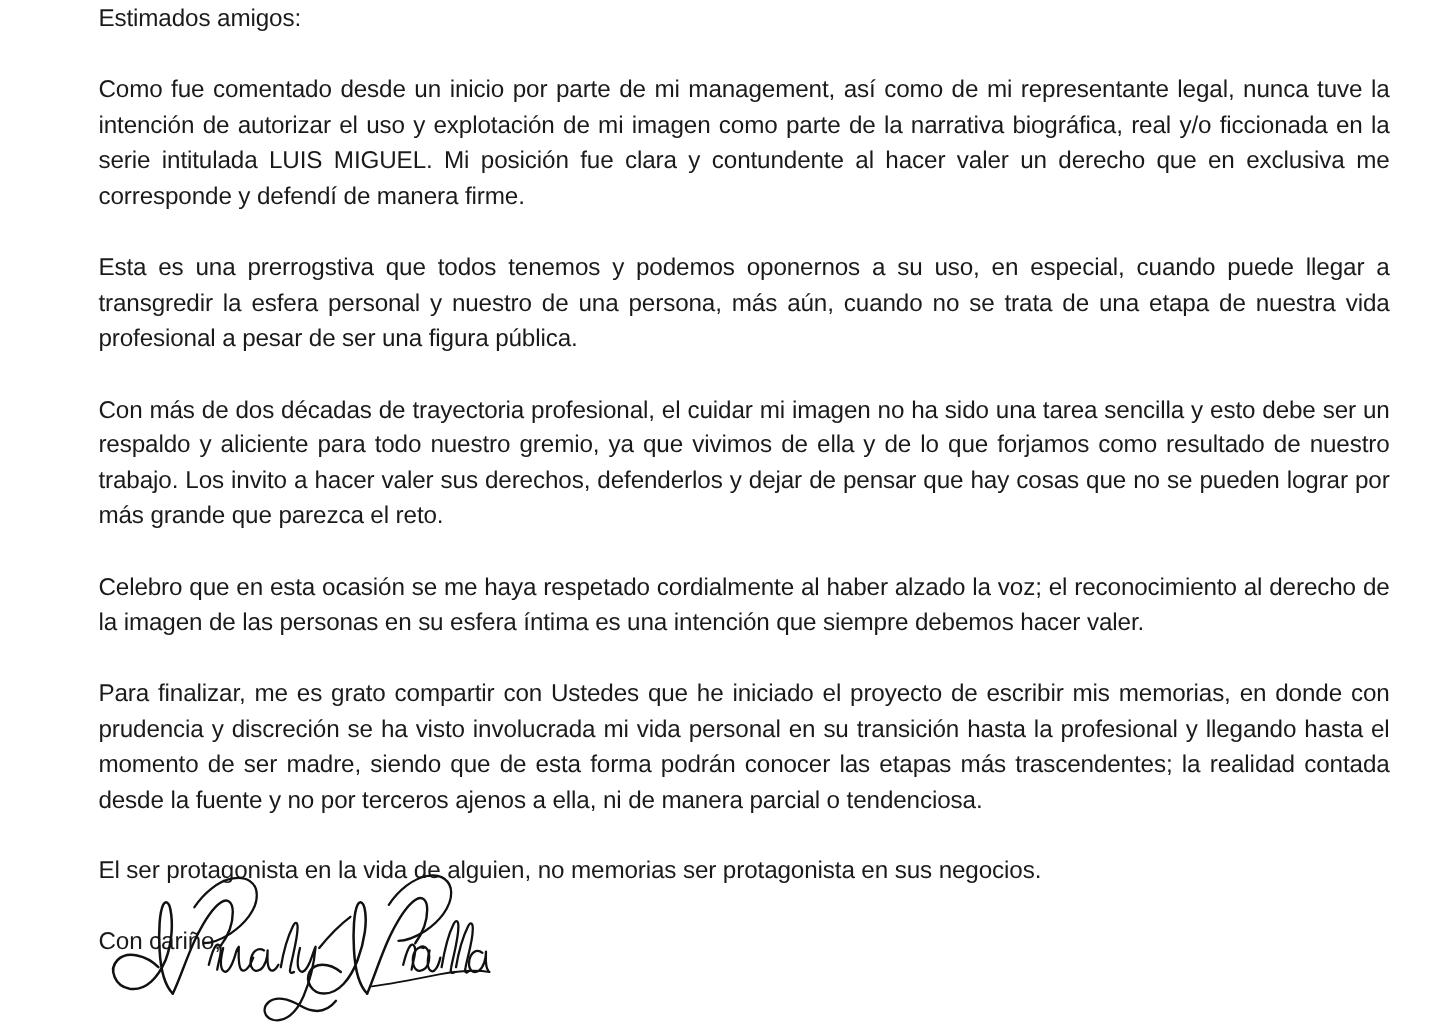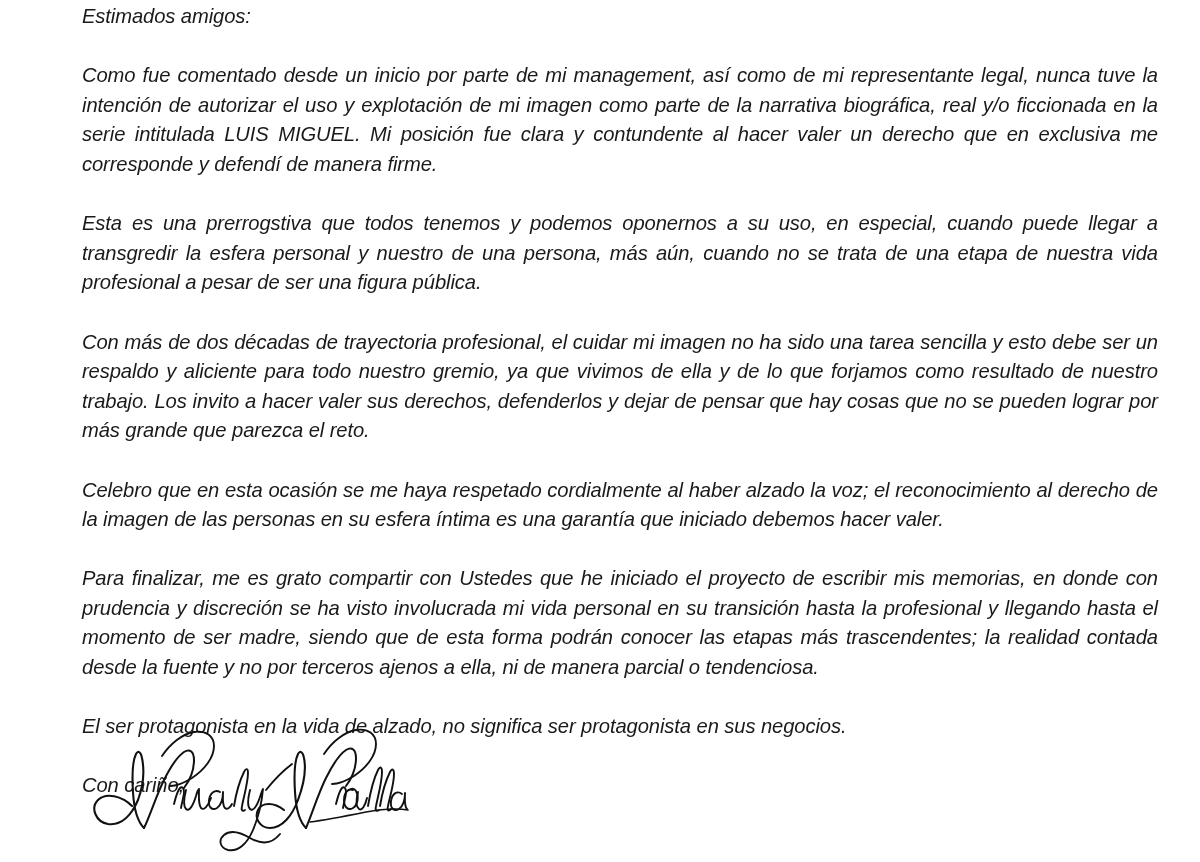--- a/index.html
+++ b/index.html
@@ -26,21 +26,20 @@
     line-height: 29.6px;
     color: #1a1a1a;
     letter-spacing: -0.1px;
     -webkit-font-smoothing: antialiased;
   }
   .para {
     margin: 0 0 0 0;
     text-align: left;
     white-space: pre-wrap;
     word-spacing: 0px;
-    font-style: italic;
   }
   .para.justify {
     text-align: justify;
     text-justify: inter-word;
   }
   .spacer-line {
     height: 29.6px;
   }
   .signature-block {
     position: absolute;
@@ -77,29 +76,29 @@
     <div class="spacer-line"></div>
 
     <p class="para justify">Esta es una prerrogstiva que todos tenemos y podemos oponernos a su uso, en especial, cuando puede llegar a transgredir la esfera personal y nuestro de una persona, más aún, cuando no se trata de una etapa de nuestra vida profesional a pesar de ser una figura pública.</p>
 
     <div class="spacer-line"></div>
 
     <p class="para justify">Con más de dos décadas de trayectoria profesional, el cuidar mi imagen no ha sido una tarea sencilla y esto debe ser un respaldo y aliciente para todo nuestro gremio, ya que vivimos de ella y de lo que forjamos como resultado de nuestro trabajo. Los invito a hacer valer sus derechos, defenderlos y dejar de pensar que hay cosas que no se pueden lograr por más grande que parezca el reto.</p>
 
     <div class="spacer-line"></div>
 
-    <p class="para justify">Celebro que en esta ocasión se me haya respetado cordialmente al haber alzado la voz; el reconocimiento al derecho de la imagen de las personas en su esfera íntima es una garantía que iniciado debemos hacer valer.</p>
+    <p class="para justify">Celebro que en esta ocasión se me haya respetado cordialmente al haber alzado la voz; el reconocimiento al derecho de la imagen de las personas en su esfera íntima es una intención que siempre debemos hacer valer.</p>
 
     <div class="spacer-line"></div>
 
     <p class="para justify">Para finalizar, me es grato compartir con Ustedes que he iniciado el proyecto de escribir mis memorias, en donde con prudencia y discreción se ha visto involucrada mi vida personal en su transición hasta la profesional y llegando hasta el momento de ser madre, siendo que de esta forma podrán conocer las etapas más trascendentes; la realidad contada desde la fuente y no por terceros ajenos a ella, ni de manera parcial o tendenciosa.</p>
 
     <div class="spacer-line"></div>
 
-    <p class="para">El ser protagonista en la vida de alzado, no significa ser protagonista en sus negocios.</p>
+    <p class="para">El ser protagonista en la vida de alguien, no memorias ser protagonista en sus negocios.</p>
 
     <div class="spacer-line"></div>
 
     <p class="para">Con cariño,</p>
 
   </div>
 
   <div class="signature-block">
     <svg viewBox="0 0 340 144" xmlns="http://www.w3.org/2000/svg" aria-hidden="true">
 

